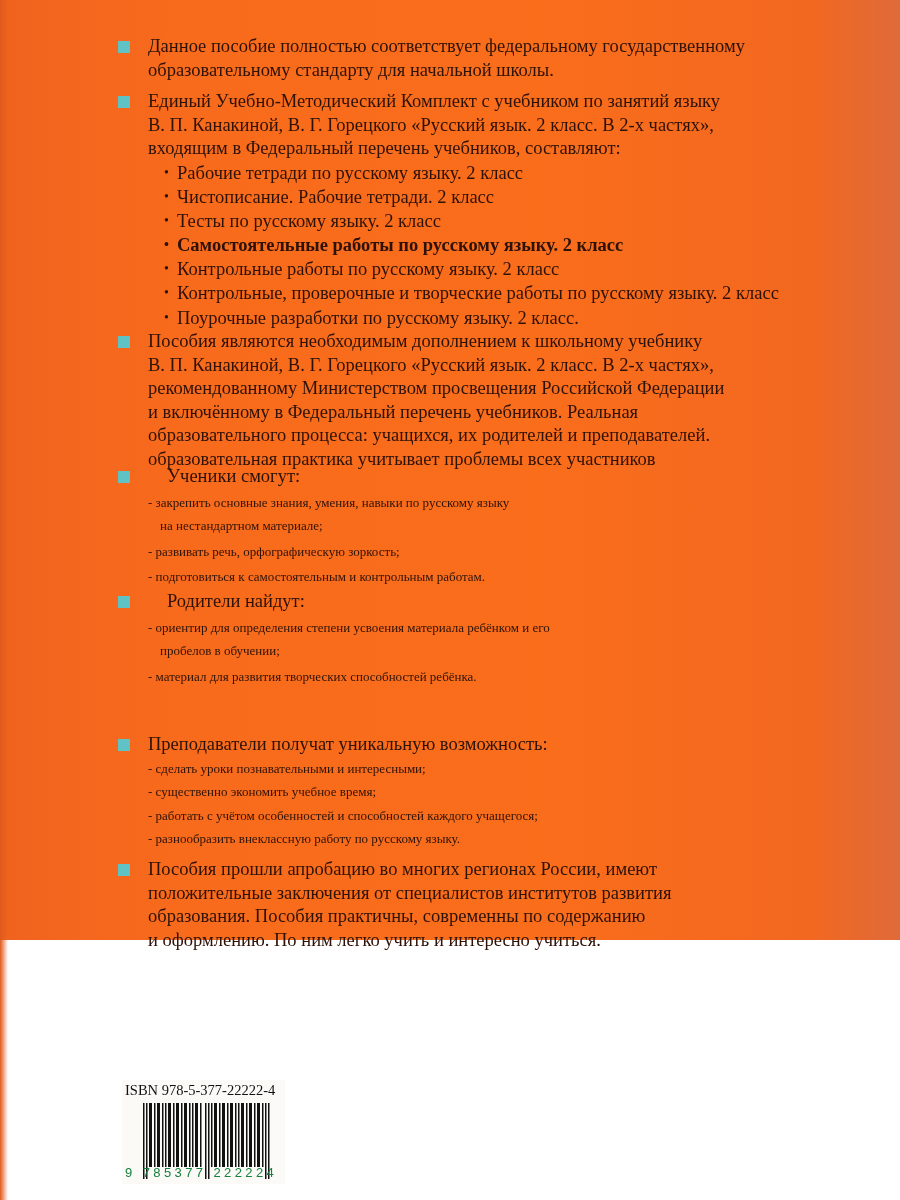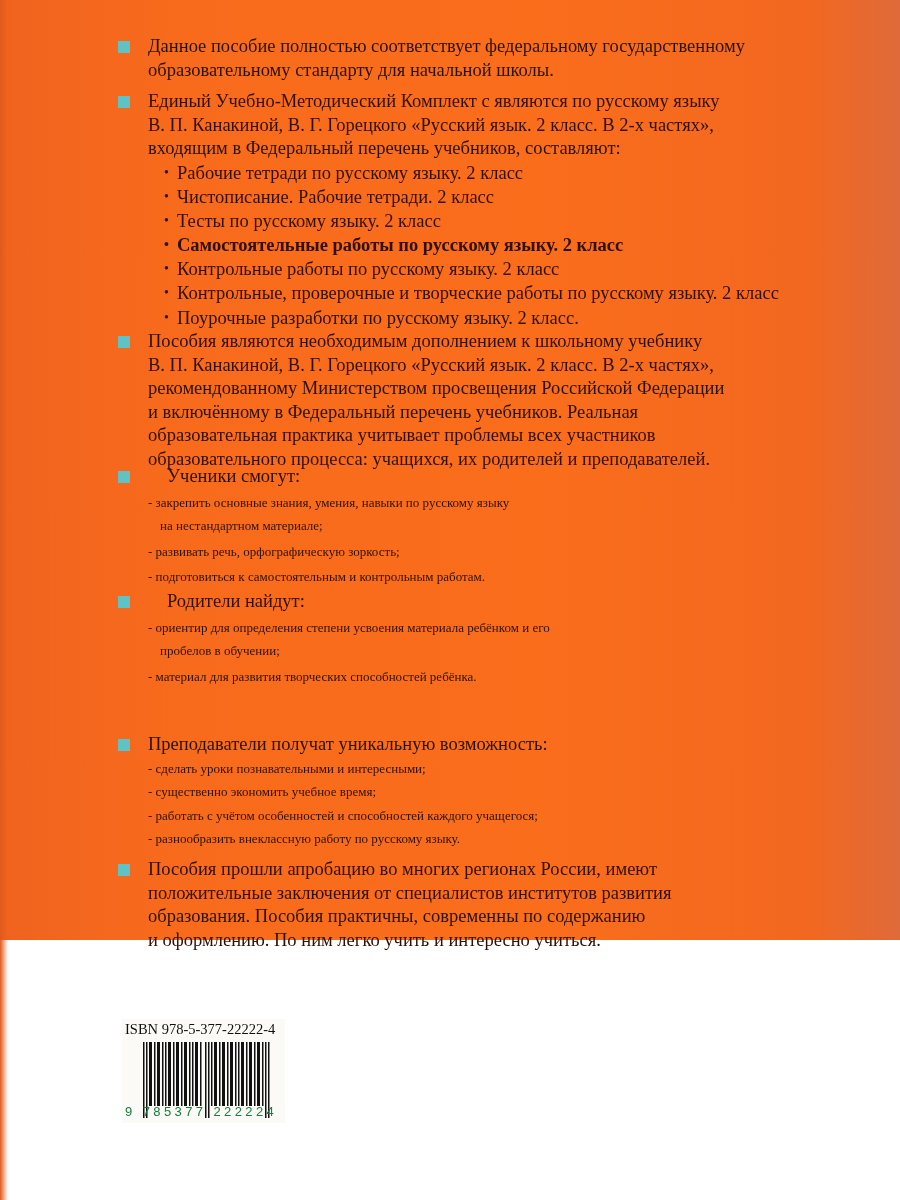--- a/index.html
+++ b/index.html
@@ -27,21 +27,21 @@
     .sublist { margin: 0; padding: 0; list-style: none; }
     .sub-item { position: relative; white-space: nowrap; font-size: 18.5px; height: 24.2px; line-height: 24.2px; }
     .dot { position: absolute; left: 16px; top: 0; font-size: 14px; }
     .sub-text { position: absolute; left: 29px; }
     .bold { font-weight: bold; }
     .dash-item { white-space: nowrap; font-size: 13px; line-height: 23.5px; }
     .dash-cont { padding-left: 12px; }
     .gap-line { margin-bottom: 2px; margin-left: 19px; }
 
     .barcode-box {
-      position: absolute; left: 122px; top: 1019px; width: 163px; height: 104px;
+      position: absolute; left: 122px; top: 1080px; width: 163px; height: 104px;
       background: #fbfaf6;
     }
     .isbn {
       position: absolute; left: 3px; top: 2px; font-size: 14.5px; white-space: nowrap; color: #111;
       font-family: "Liberation Serif", serif;
     }
     .bars { position: absolute; left: 21px; top: 23px; width: 130px; height: 76px; }
     .bar-digits {
       position: absolute; left: 3px; top: 85px; width: 160px; font-size: 13px; color: #15803d;
       letter-spacing: 3.4px; white-space: nowrap; font-family: "Liberation Sans", sans-serif;
@@ -57,21 +57,21 @@
       <span class="sq"></span>
       <div class="btext">
         <div class="line">Данное пособие полностью соответствует федеральному государственному</div>
         <div class="line">образовательному стандарту для начальной школы.</div>
       </div>
     </div>
 
     <div class="block" style="top:90px;">
       <span class="sq"></span>
       <div class="btext">
-        <div class="line">Единый Учебно-Методический Комплект с являются по русскому языку</div>
+        <div class="line">Единый Учебно-Методический Комплект с учебником по занятий языку</div>
         <div class="line">В. П. Канакиной, В. Г. Горецкого «Русский язык. 2 класс. В 2-х частях»,</div>
         <div class="line">входящим в Федеральный перечень учебников, составляют:</div>
         <ul class="sublist">
           <li class="sub-item">
               <span class="dot">•</span>
               <span class="sub-text">Рабочие тетради по русскому языку. 2 класс</span>
             </li>
           <li class="sub-item">
               <span class="dot">•</span>
               <span class="sub-text">Чистописание. Рабочие тетради. 2 класс</span>
@@ -100,22 +100,22 @@
       </div>
     </div>
 
     <div class="block" style="top:330px;">
       <span class="sq"></span>
       <div class="btext">
         <div class="line">Пособия являются необходимым дополнением к школьному учебнику</div>
         <div class="line">В. П. Канакиной, В. Г. Горецкого «Русский язык. 2 класс. В 2-х частях»,</div>
         <div class="line">рекомендованному Министерством просвещения Российской Федерации</div>
         <div class="line">и включённому в Федеральный перечень учебников. Реальная</div>
+        <div class="line">образовательного процесса: учащихся, их родителей и преподавателей.</div>
         <div class="line">образовательная практика учитывает проблемы всех участников</div>
-        <div class="line">образовательного процесса: учащихся, их родителей и преподавателей.</div>
       </div>
     </div>
 
     <div class="block" style="top:465px;">
       <span class="sq"></span>
       <div class="btext">
         <div class="line gap-line">Ученики смогут:</div>
         <div class="dash-item">
           <div>- закрепить основные знания, умения, навыки по русскому языку</div>
           <div class="dash-cont">на нестандартном материале;</div>

